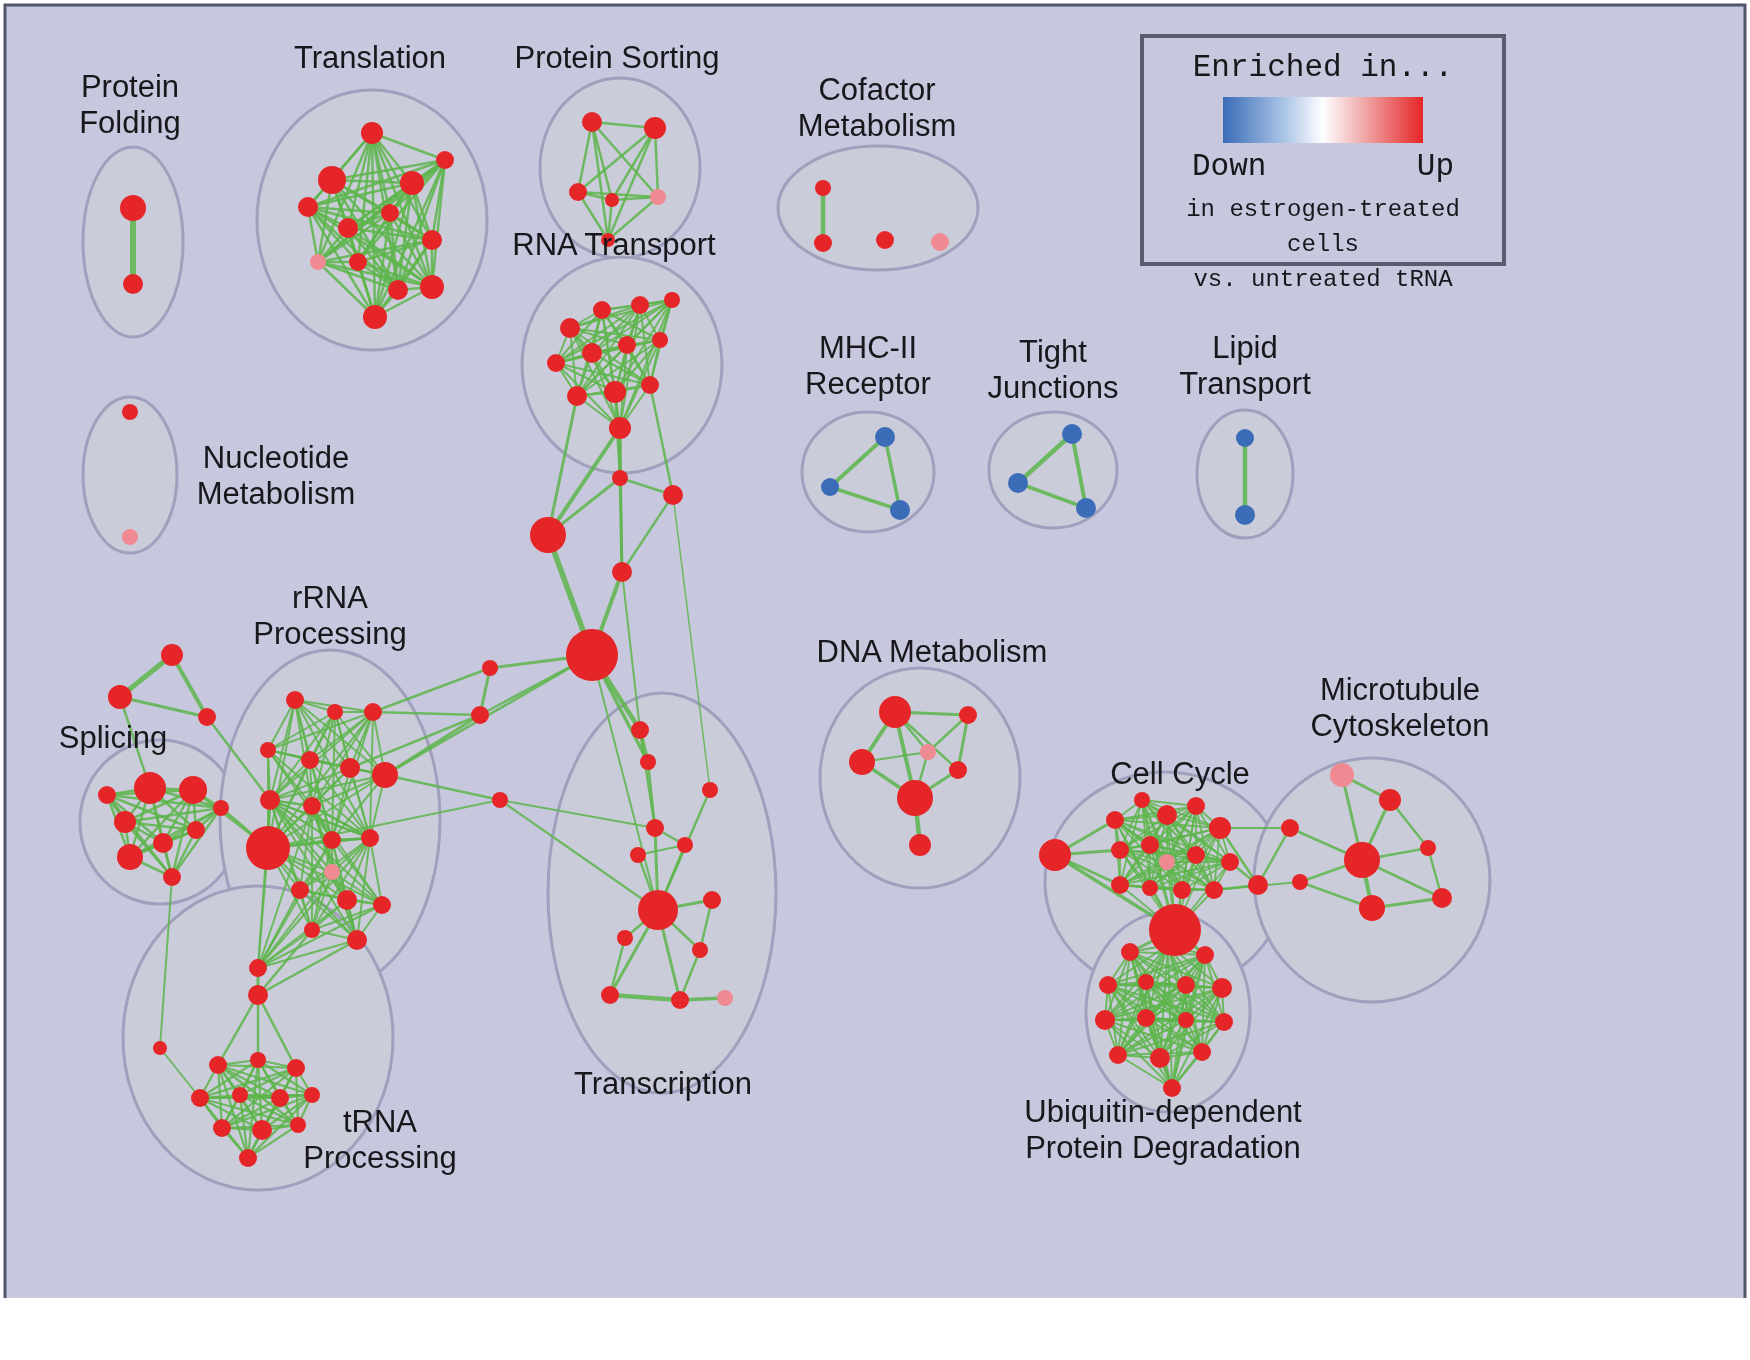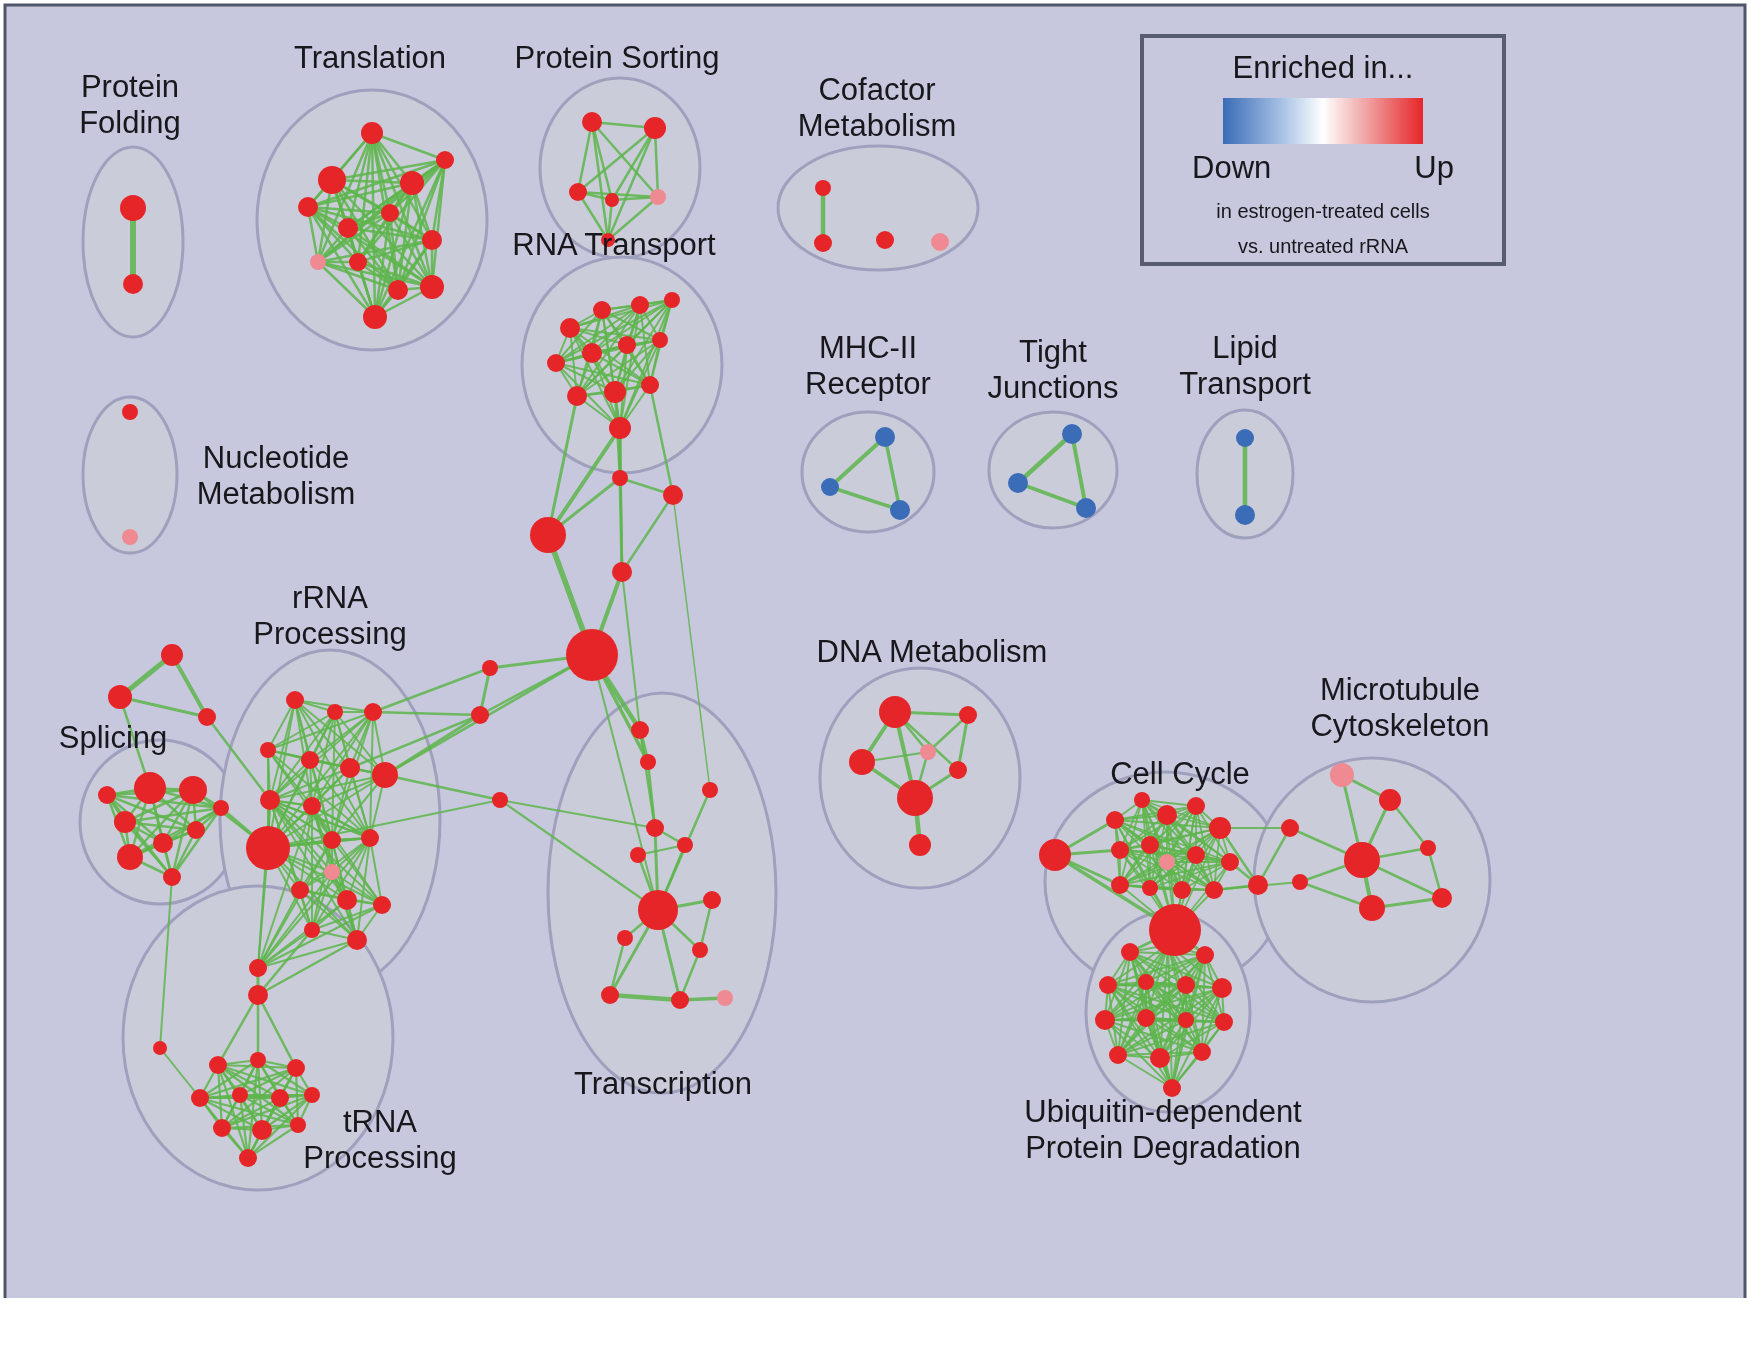--- a/index.html
+++ b/index.html
@@ -1,26 +1,26 @@
 <!DOCTYPE html>
 <html><head>
 <meta charset="utf-8">
 <style>
   html,body{margin:0;padding:0;background:#ffffff;}
   .stage{position:relative;width:1750px;height:1298px;overflow:hidden;font-family:"Liberation Sans",sans-serif;}
   svg{position:absolute;left:0;top:0;}
   svg text{font-family:"Liberation Sans",sans-serif;}
   .legend{
     position:absolute;left:1140px;top:34px;width:366px;height:232px;
-    border:4px solid #575c6f;box-sizing:border-box;text-align:center;color:#17171c;
+    border:4px solid #575c6f;box-sizing:border-box;text-align:center;color:#17171c;font-family:Liberation Mono, monospace;
   }
   .legend-title{font-size:31px;margin-top:12px;}
   .legend-gradient{width:200px;height:46px;margin:12px auto 6px auto;}
   .legend-downup{display:flex;justify-content:space-between;padding:0 48px;font-size:31px;}
-  .legend-sub{font-size:20px;line-height:35px;}
+  .legend-sub{font-size:24px;line-height:35px;}
   .legend-sub.first{margin-top:8px;}
 </style>
 </head>
 <body>
 
 <div class="stage">
   <svg id="network-svg" width="1750" height="1360" viewBox="0 0 1750 1360">
       <rect x="5" y="5" width="1740" height="1350" fill="#c7c8de" stroke="#50566a" stroke-width="3"></rect>
       <ellipse cx="133" cy="242" rx="50" ry="95" fill="#cbccd9" stroke="#9fa0bd" stroke-width="3"></ellipse>
       <ellipse cx="372" cy="220" rx="115" ry="130" fill="#cbccd9" stroke="#9fa0bd" stroke-width="3"></ellipse>
@@ -929,15 +929,15 @@
     </svg>
 
   <div class="legend">
     <div class="legend-title">Enriched in...</div>
     <div class="legend-gradient" style="background: linear-gradient(to right, rgb(58, 108, 183) 0%, rgb(169, 195, 230) 30%, rgb(255, 255, 255) 50%, rgb(242, 179, 179) 68%, rgb(230, 37, 40) 100%);"></div>
     <div class="legend-downup">
       <span>Down</span>
       <span>Up</span>
     </div>
     <div class="legend-sub first">in estrogen-treated cells</div>
-    <div class="legend-sub">vs. untreated rRNA</div>
+    <div class="legend-sub">vs. untreated tRNA</div>
   </div>
 </div>
 
 </body></html>

